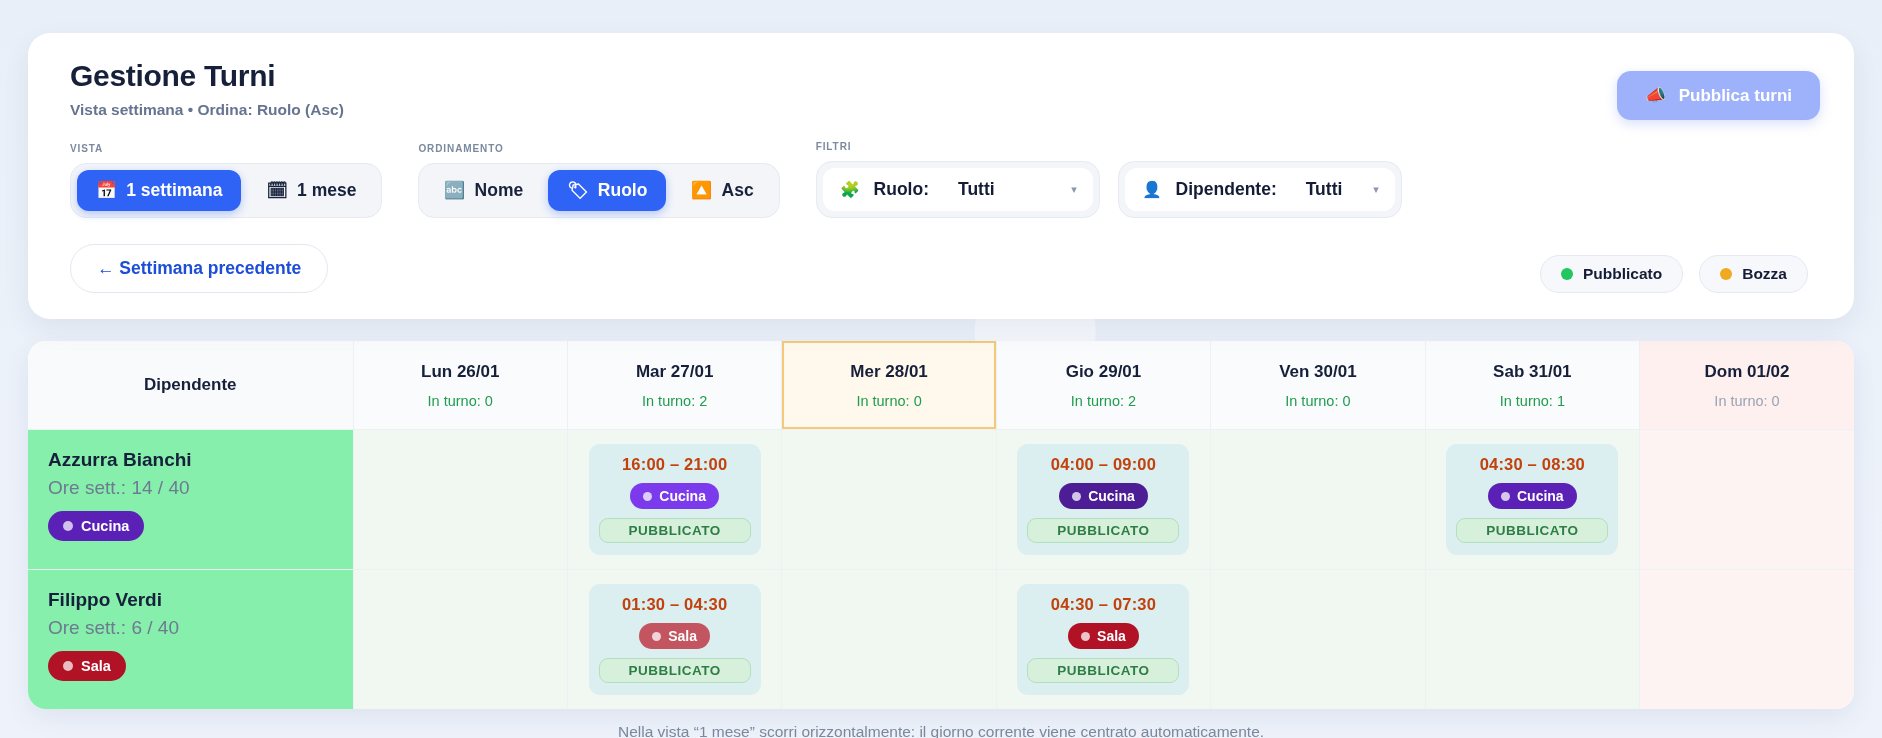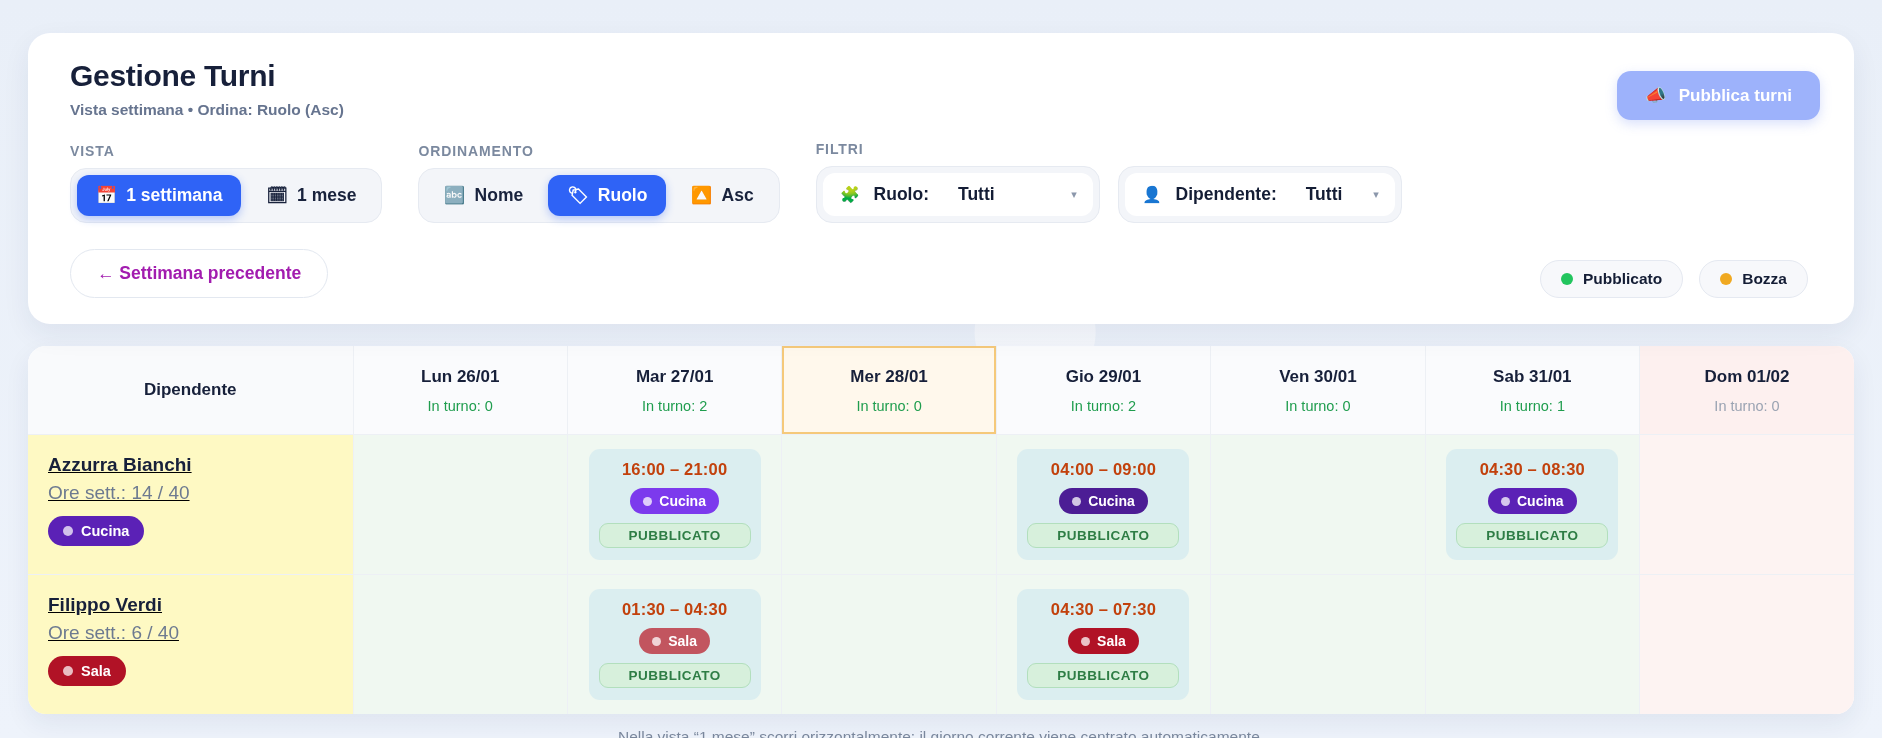--- a/index.html
+++ b/index.html
@@ -68,21 +68,21 @@
   }
 
   .ctl-row {
     display: flex;
     align-items: flex-end;
     gap: 36px;
     margin-left: 18px;
   }
   .ctl-group { display: flex; flex-direction: column; }
   .ctl-label {
-    font-size: 14px;
+    font-size: 10px;
     font-weight: 800;
     letter-spacing: .9px;
     color: #7b899f;
     margin-bottom: 9px;
   }
   .seg {
     display: flex;
     align-items: center;
     gap: 6px;
     background: #f3f5f9;
@@ -143,21 +143,21 @@
     position: relative;
   }
   .nav-btn {
     background: #ffffff;
     border: 1px solid #e3e8f0;
     border-radius: 26px;
     padding: 13px 26px;
     font-family: inherit;
     font-size: 17.5px;
     font-weight: 800;
-    color: #a21caf;
+    color: #1d4ed8;
     cursor: pointer;
     white-space: nowrap;
   }
   .legend {
     position: absolute; right: 16px; bottom: 0;
     display: flex; gap: 16px;
   }
   .legend-pill {
     background: #f7f8fb;
     border: 1px solid #e5e9f1;
@@ -198,24 +198,23 @@
     text-align: center;
     padding: 21px 0 19px;
   }
   th.h-day.today { background: #fff8ec; box-shadow: inset 0 0 0 2px #f5c97a; }
   th.h-day.sunday { background: #fdf0ef; }
   .day-name { font-size: 17px; font-weight: 800; color: #17203a; }
   .day-count { font-size: 14.5px; font-weight: 400; color: #1f9d4e; margin-top: 11px; }
   .day-count.muted { color: #9aa3b2; }
 
   td.c-emp {
-    background: #fef9c3;
+    background: #86efac;
     padding: 19px 0 18px 20px;
     border-right: 1px solid #e6eaf1;
-    text-decoration: underline;
   }
   .emp-name { font-size: 19px; font-weight: 800; color: #17203a; }
   .emp-hours { font-size: 19px; color: #6d7a90; margin-top: 6px; }
   .role-pill {
     display: inline-flex; align-items: center; gap: 8px;
     margin-top: 12px;
     border-radius: 18px;
     padding: 7px 15px;
     font-size: 14.5px; font-weight: 800; color: #ffffff;
   }

